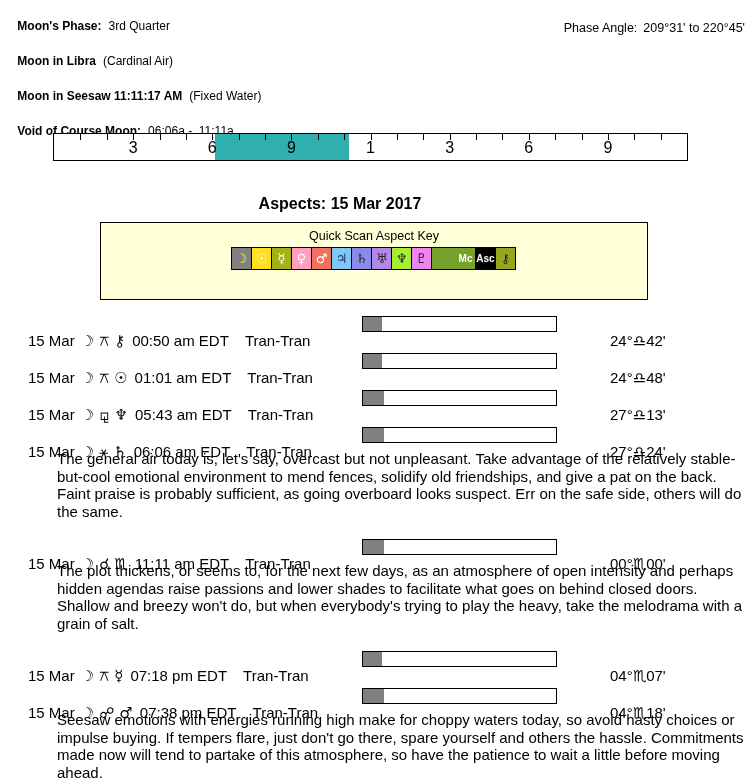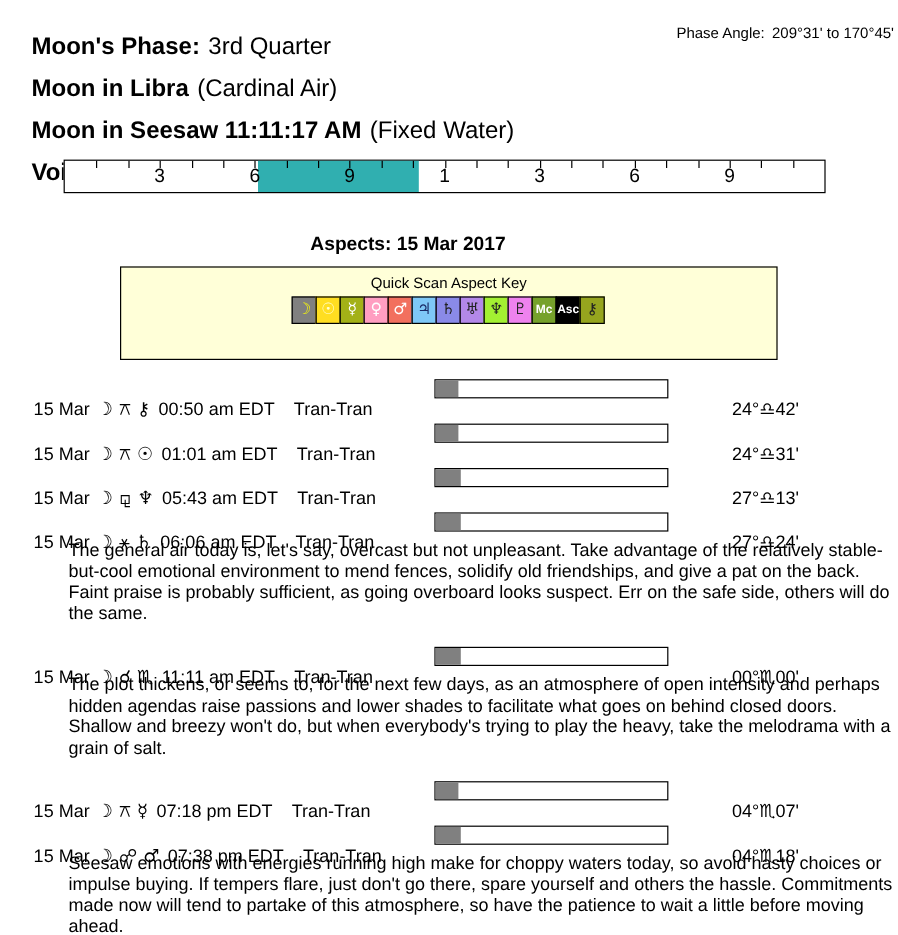--- a/index.html
+++ b/index.html
@@ -1,19 +1,19 @@
 <!DOCTYPE html>
 <html><head>
 <meta charset="utf-8">
 <style>
   html,body{margin:0;padding:0;background:#fff;}
   .page{position:relative;width:748px;height:779px;background:#fff;color:#000;
         font-family:"Liberation Sans", "DejaVu Sans", sans-serif;font-size:15px;overflow:hidden;}
   .glyph{font-family:"DejaVu Sans", sans-serif;}
-  .hline{position:absolute;left:4px;white-space:pre;font-size:20px;}
+  .hline{position:absolute;left:4px;white-space:pre;font-size:12px;}
   .hline .lab{font-weight:bold;margin-right:7px;}
   .phase-angle{position:absolute;top:7px;right:3px;font-size:12.5px;white-space:pre;}
   .phase-angle .lab{margin-right:6px;}
 
   
   .ruler{position:absolute;left:53px;top:133px;width:633px;height:26px;border:1px solid #000;background:#fff;}
   .ruler-highlight{position:absolute;top:0;height:100%;}
   .rtick{position:absolute;top:0;width:1px;height:6px;background:#000;}
   .rlabel{position:absolute;top:5px;transform:translateX(-50%);font-size:16px;line-height:18px;}
 
@@ -44,21 +44,21 @@
 </head>
 <body>
 
 <div class="page">
 
   <div class="hline" style="top:5px">
     <span class="lab">Moon's Phase:</span><span>3rd Quarter</span>
   </div>
 
   <div class="phase-angle">
-    <span class="lab">Phase Angle:</span><span>209°31' to 170°45'</span>
+    <span class="lab">Phase Angle:</span><span>209°31' to 220°45'</span>
   </div>
 
   <div class="hline" style="top:40px">
     <span class="lab">Moon in Libra</span><span>(Cardinal Air)</span>
   </div>
 
   <div class="hline" style="top:75px">
     <span class="lab">Moon in Seesaw 11:11:17 AM</span><span>(Fixed Water)</span>
   </div>
 
@@ -108,21 +108,21 @@
         <div class="key-cell" style="background: rgb(128, 128, 128); color: rgb(255, 255, 0);">☽</div>
         <div class="key-cell" style="background: rgb(255, 222, 33); color: rgb(255, 255, 208);">☉</div>
         <div class="key-cell" style="background: rgb(163, 177, 23); color: rgb(255, 255, 255);">☿</div>
         <div class="key-cell" style="background: rgb(255, 158, 193); color: rgb(255, 255, 255);">♀</div>
         <div class="key-cell" style="background: rgb(242, 112, 94); color: rgb(255, 255, 255);">♂</div>
         <div class="key-cell" style="background: rgb(126, 200, 247); color: rgb(26, 42, 102);">♃</div>
         <div class="key-cell" style="background: rgb(138, 138, 232); color: rgb(34, 34, 34);">♄</div>
         <div class="key-cell" style="background: rgb(179, 136, 232); color: rgb(34, 34, 34);">♅</div>
         <div class="key-cell" style="background: rgb(163, 240, 50); color: rgb(34, 34, 34);">♆</div>
         <div class="key-cell" style="background: rgb(238, 130, 238); color: rgb(34, 34, 34);">♇</div>
-        <div class="key-cell txt" style="background: rgb(118, 161, 43); color: rgb(255, 255, 255);">Mc</div>
+        <div class="key-cell txt" style="background: rgb(118, 161, 43); color: rgb(255, 255, 255); padding-left: 24px;">Mc</div>
         <div class="key-cell txt" style="background: #000000; color: rgb(255, 255, 255);">Asc</div>
         <div class="key-cell" style="background: rgb(150, 165, 30); color: rgb(34, 34, 34);">⚷</div>
       </div>
   </div>
 
   <div class="aspect-list" id="aspect-list">
   <div class="arow">
     <div class="atext">
       <span class="ad">15 Mar</span><span class="glyph">☽</span><span class="glyph">⚻</span><span class="glyph">⚷</span><span class="at">00:50 am EDT</span><span class="ak">Tran-Tran</span>
     </div>
@@ -135,21 +135,21 @@
   </div>
 
   <div class="arow">
     <div class="atext">
       <span class="ad">15 Mar</span><span class="glyph">☽</span><span class="glyph">⚻</span><span class="glyph">☉</span><span class="at">01:01 am EDT</span><span class="ak">Tran-Tran</span>
     </div>
     <div class="abar">
       <div class="abar-fill" style="width: 10%; background: rgb(128, 128, 128);"></div>
     </div>
     <div class="apos">
-      <span>24°</span><span class="glyph">♎</span><span>31'</span>
+      <span>24°</span><span class="glyph">♎</span><span>48'</span>
     </div>
   </div>
 
   <div class="arow">
     <div class="atext">
       <span class="ad">15 Mar</span><span class="glyph">☽</span><span class="glyph">⚼</span><span class="glyph">♆</span><span class="at">05:43 am EDT</span><span class="ak">Tran-Tran</span>
     </div>
     <div class="abar">
       <div class="abar-fill" style="width: 11%; background: rgb(128, 128, 128);"></div>
     </div>

